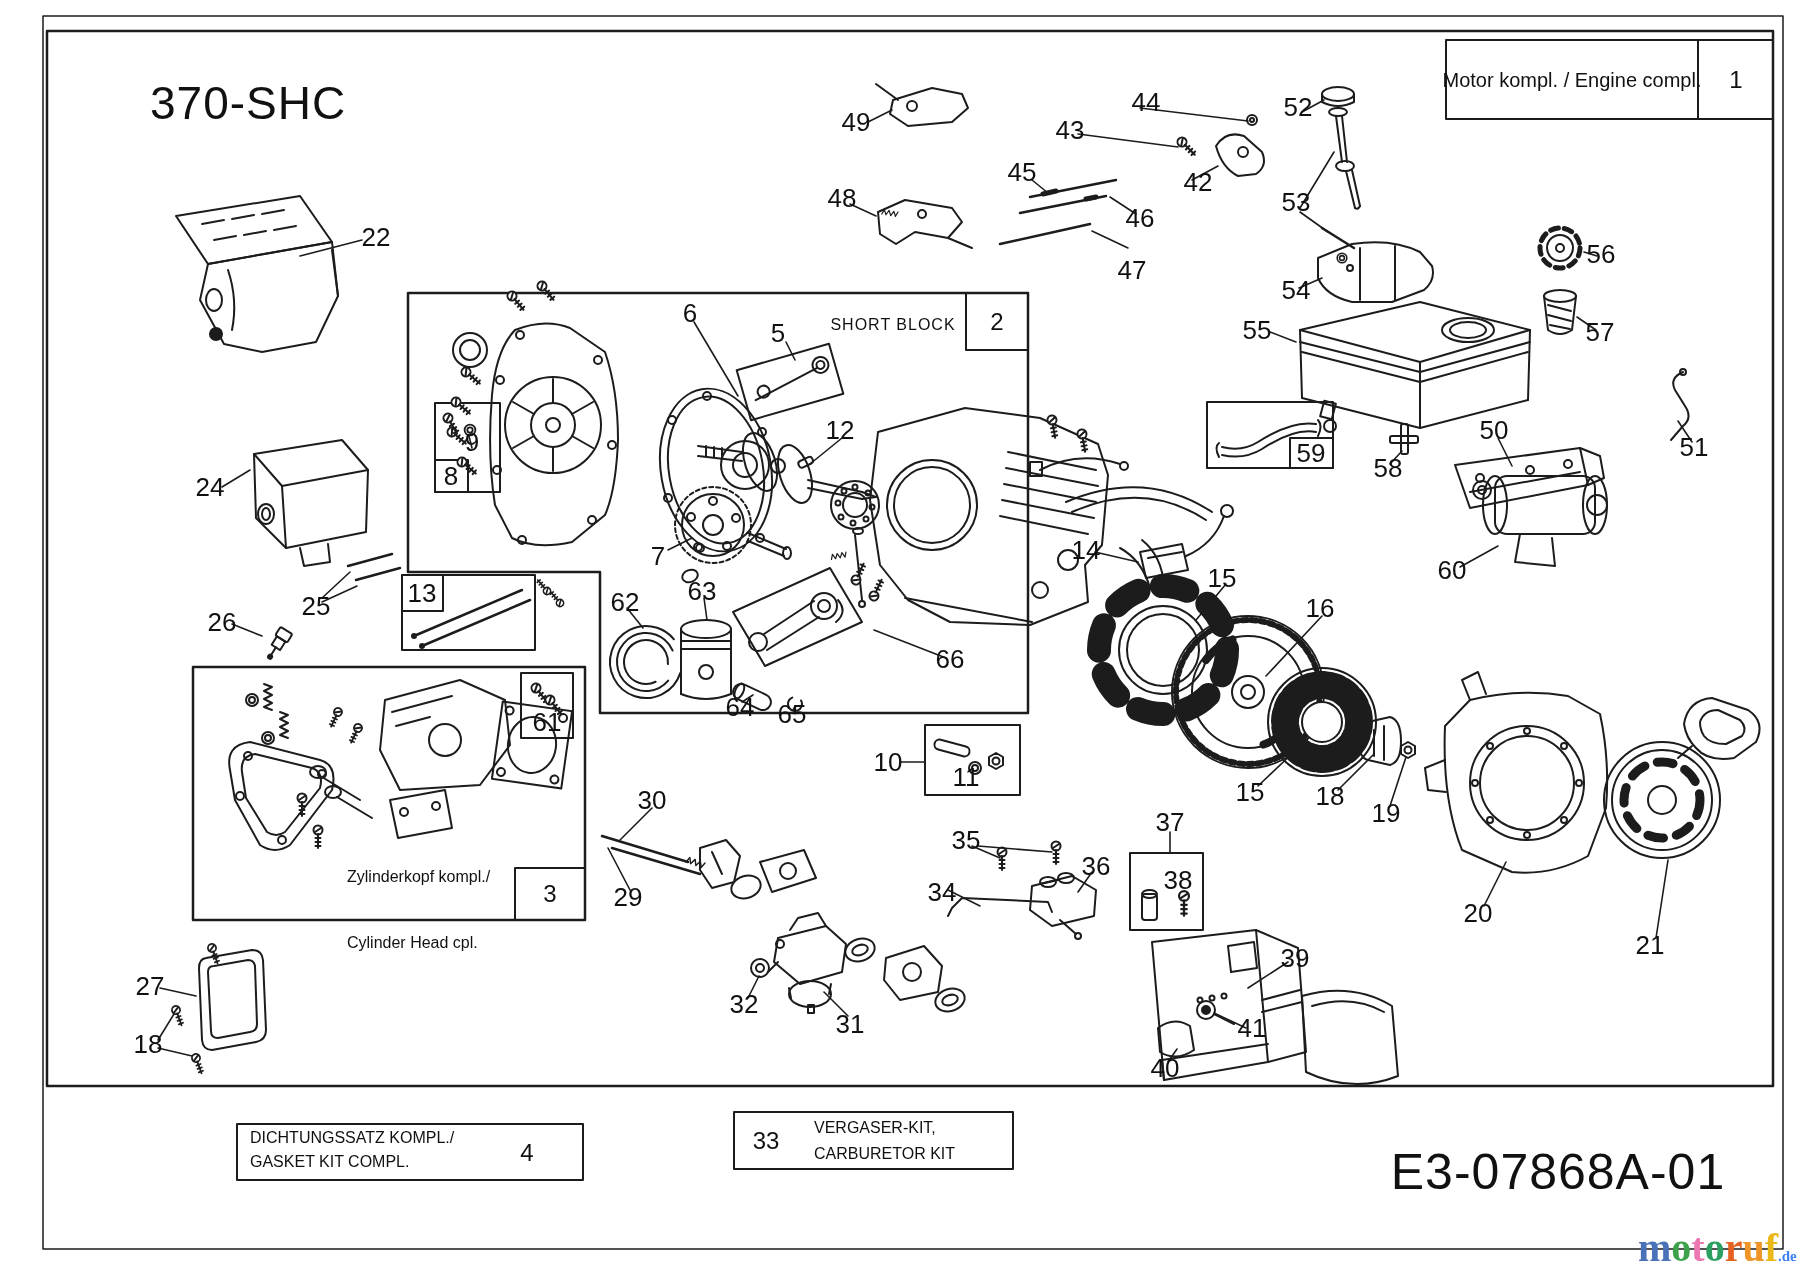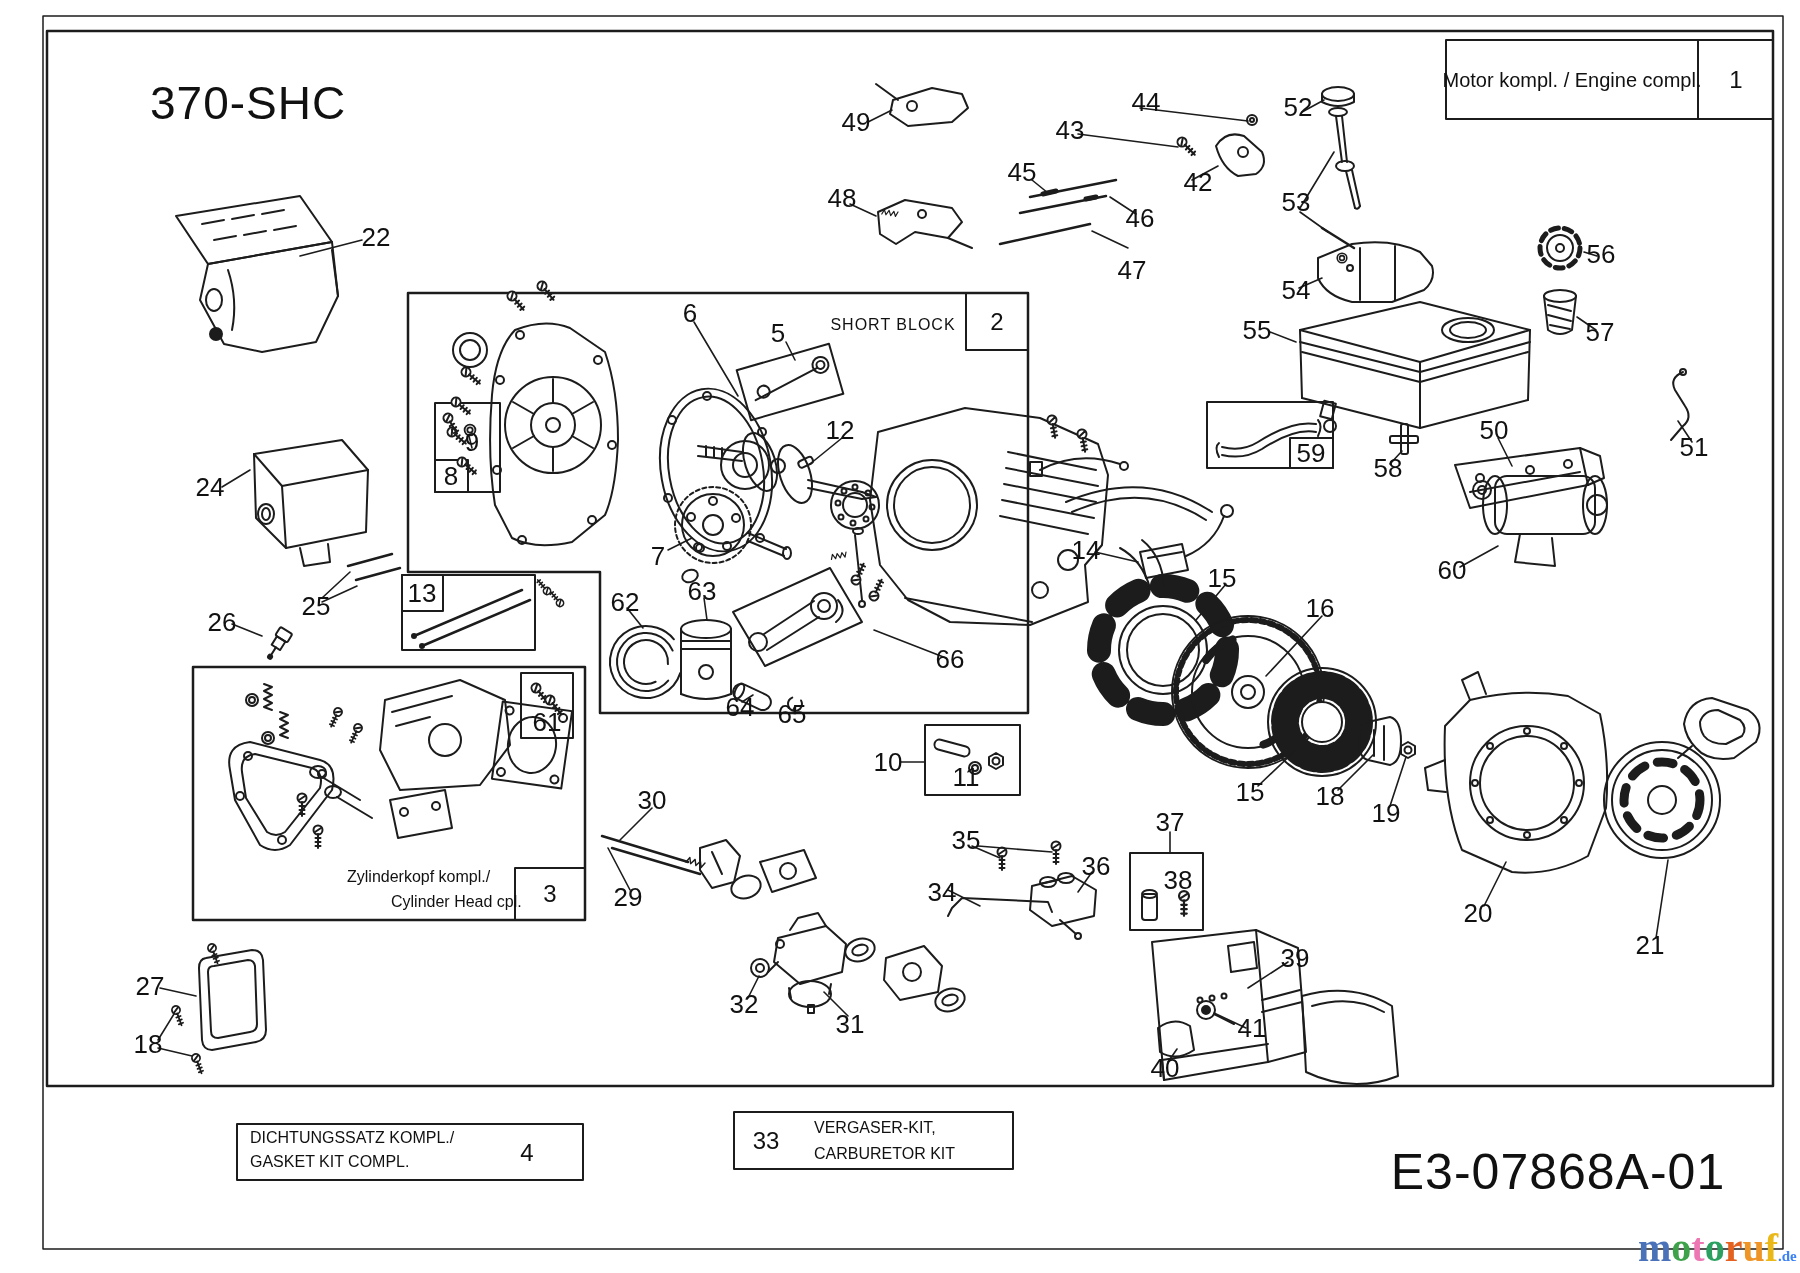--- a/index.html
+++ b/index.html
@@ -671,21 +671,21 @@
 
   <div class="lbl title" style="left:150px;top:76px;">370-SHC</div>
 
   <div class="lbl hdr center" style="left:1572px;top:80px;">Motor kompl. / Engine compl.</div>
   <div class="lbl boxnum center" style="left:1736px;top:80px;">1</div>
 
   <div class="lbl small center" style="left:893px;top:325px;letter-spacing:1px;">SHORT BLOCK</div>
   <div class="lbl boxnum center" style="left:997px;top:322px;">2</div>
 
   <div class="lbl small" style="left:347px;top:868px;">Zylinderkopf kompl./</div>
-  <div class="lbl small" style="left:347px;top:893px;margin-left:44px;">Cylinder Head cpl.</div>
+  <div class="lbl small" style="left:347px;top:934px;">Cylinder Head cpl.</div>
   <div class="lbl boxnum center" style="left:550px;top:894px;">3</div>
 
   <div class="lbl small" style="left:250px;top:1129px;">DICHTUNGSSATZ KOMPL./</div>
   <div class="lbl small" style="left:250px;top:1153px;">GASKET KIT COMPL.</div>
   <div class="lbl boxnum center" style="left:527px;top:1153px;">4</div>
 
   <div class="lbl boxnum center" style="left:766px;top:1141px;">33</div>
   <div class="lbl small" style="left:814px;top:1119px;">VERGASER-KIT,</div>
   <div class="lbl small" style="left:814px;top:1145px;">CARBURETOR KIT</div>
 

